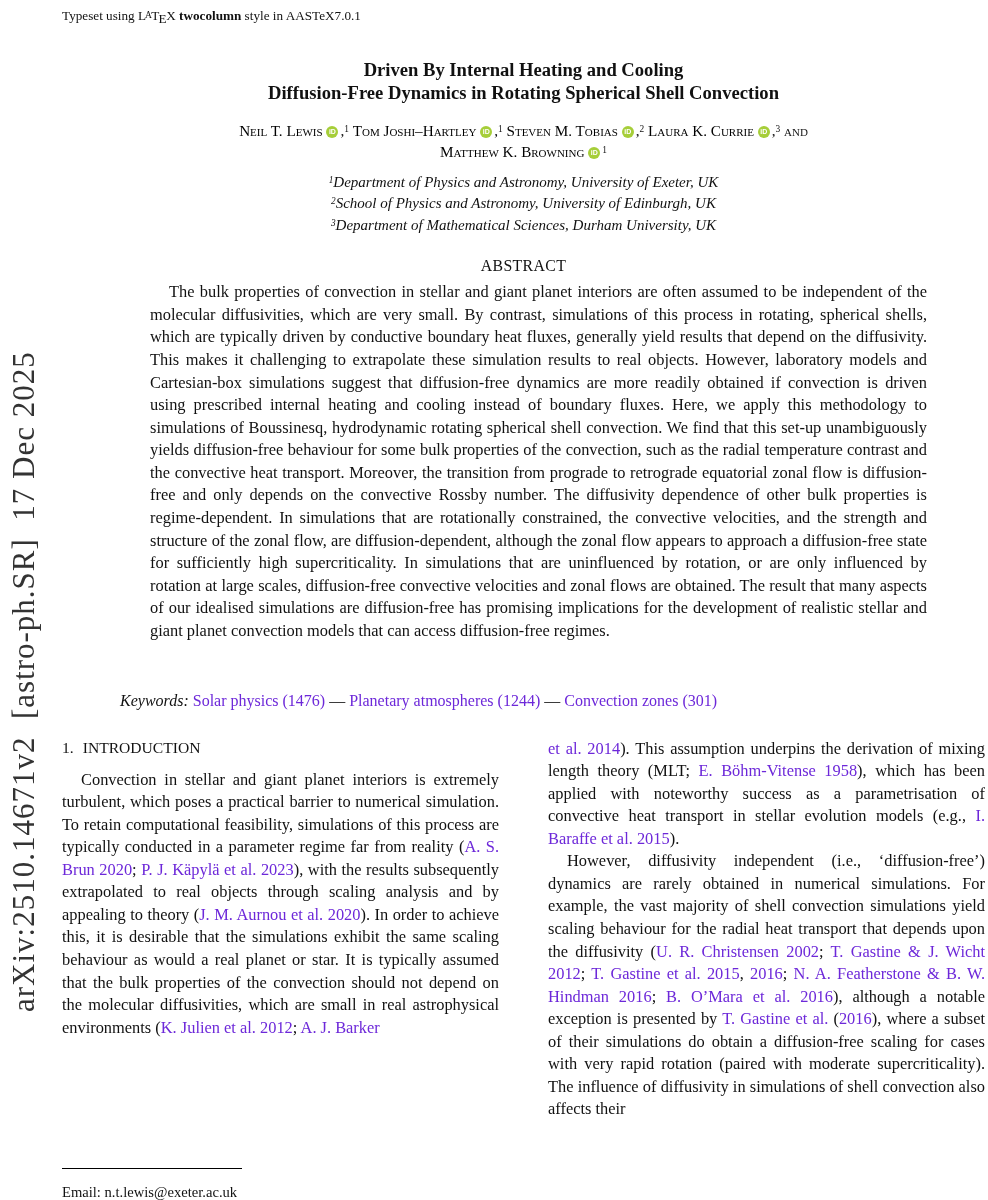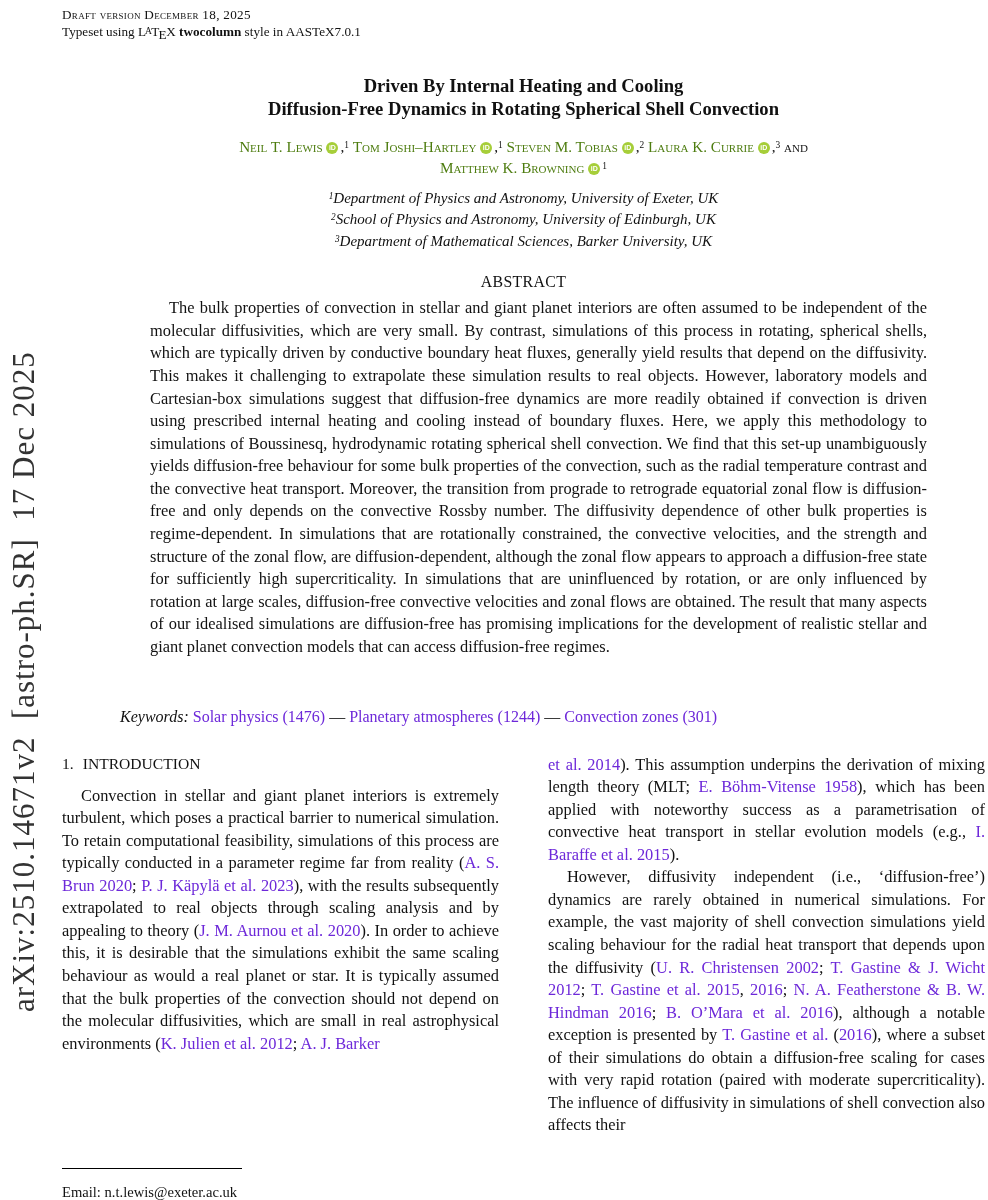--- a/index.html
+++ b/index.html
@@ -39,59 +39,58 @@
 
   .foot-rule { position:absolute; left:62px; top:1168px; width:180px; border-top:1px solid #000; height:0; }
   .email-note { position:absolute; left:62px; top:1184px; font-size:14.6px; }
 
   
   .seg-plain {}
   .seg-b { font-weight:bold; }
   .seg-i { font-style:italic; }
   .seg-sc { font-variant:small-caps; }
   .seg-link { color:#6d28d9; }
-  .seg-author { color:#4d7c0f; font-variant:small-caps; }
+  .seg-author { color:#000000; font-variant:small-caps; }
   .seg-sup { font-size:0.62em; vertical-align:0.45em; line-height:0; }
   .seg-latexA { font-size:0.72em; vertical-align:0.24em; margin-left:-0.12em; margin-right:-0.06em; }
   .seg-latexE { vertical-align:-0.18em; margin-left:-0.06em; margin-right:-0.03em; }
   .seg-orcid {
     display:inline-block; width:12px; height:12px; border-radius:50%;
     background:#a6ce39; color:#ffffff; text-align:center;
     font-family:"Liberation Sans",sans-serif; font-weight:bold;
     font-size:7px; line-height:12px; vertical-align:2px; margin-right:2px;
   }
 </style>
 </head>
 <body>
 
 <div class="page">
 
   <div class="watermark">arXiv:2510.14671v2  [astro-ph.SR]  17 Dec 2025</div>
 
   <div class="content">
 
     <div class="header">
-      <div class="smallcaps">Draft version December 18, 2025</div>
       <div><span class="seg-plain">Typeset using L</span><span class="seg-latexA">A</span><span class="seg-plain">T</span><span class="seg-latexE">E</span><span class="seg-plain">X </span><span class="seg-b">twocolumn</span><span class="seg-plain"> style in AASTeX7.0.1</span></div>
     </div>
 
     <div class="title">
       <div>Driven By Internal Heating and Cooling</div>
       <div>Diffusion-Free Dynamics in Rotating Spherical Shell Convection</div>
     </div>
 
     <div class="authors">
       <div><span class="seg-author">Neil T. Lewis </span><span class="seg-orcid">iD</span><span class="seg-plain">,</span><span class="seg-sup">1</span><span class="seg-plain"> </span><span class="seg-author">Tom Joshi–Hartley </span><span class="seg-orcid">iD</span><span class="seg-plain">,</span><span class="seg-sup">1</span><span class="seg-plain"> </span><span class="seg-author">Steven M. Tobias </span><span class="seg-orcid">iD</span><span class="seg-plain">,</span><span class="seg-sup">2</span><span class="seg-plain"> </span><span class="seg-author">Laura K. Currie </span><span class="seg-orcid">iD</span><span class="seg-plain">,</span><span class="seg-sup">3</span><span class="seg-sc"> and</span></div>
       <div><span class="seg-author">Matthew K. Browning </span><span class="seg-orcid">iD</span><span class="seg-sup">1</span></div>
     </div>
 
     <div class="affils">
       <div><span class="seg-sup">1</span><span class="seg-plain">Department of Physics and Astronomy, University of Exeter, UK</span></div>
       <div><span class="seg-sup">2</span><span class="seg-plain">School of Physics and Astronomy, University of Edinburgh, UK</span></div>
-      <div><span class="seg-sup">3</span><span class="seg-plain">Department of Mathematical Sciences, Barker University, UK</span></div>
+      <div><span class="seg-sup">3</span><span class="seg-plain">Department of Mathematical Sciences, Durham University, UK</span></div>
     </div>
 
     <div class="abstract-head">ABSTRACT</div>
     <div class="abstract-body">The bulk properties of convection in stellar and giant planet interiors are often assumed to be independent of the molecular diffusivities, which are very small. By contrast, simulations of this process in rotating, spherical shells, which are typically driven by conductive boundary heat fluxes, generally yield results that depend on the diffusivity. This makes it challenging to extrapolate these simulation results to real objects. However, laboratory models and Cartesian-box simulations suggest that diffusion-free dynamics are more readily obtained if convection is driven using prescribed internal heating and cooling instead of boundary fluxes. Here, we apply this methodology to simulations of Boussinesq, hydrodynamic rotating spherical shell convection. We find that this set-up unambiguously yields diffusion-free behaviour for some bulk properties of the convection, such as the radial temperature contrast and the convective heat transport. Moreover, the transition from prograde to retrograde equatorial zonal flow is diffusion-free and only depends on the convective Rossby number. The diffusivity dependence of other bulk properties is regime-dependent. In simulations that are rotationally constrained, the convective velocities, and the strength and structure of the zonal flow, are diffusion-dependent, although the zonal flow appears to approach a diffusion-free state for sufficiently high supercriticality. In simulations that are uninfluenced by rotation, or are only influenced by rotation at large scales, diffusion-free convective velocities and zonal flows are obtained. The result that many aspects of our idealised simulations are diffusion-free has promising implications for the development of realistic stellar and giant planet convection models that can access diffusion-free regimes.</div>
 
     <div class="keywords"><span class="seg-i">Keywords: </span><span class="seg-link">Solar physics (1476)</span><span class="seg-plain"> — </span><span class="seg-link">Planetary atmospheres (1244)</span><span class="seg-plain"> — </span><span class="seg-link">Convection zones (301)</span></div>
 
     <div class="cols">
       <div class="col">
         <div class="section-head">

